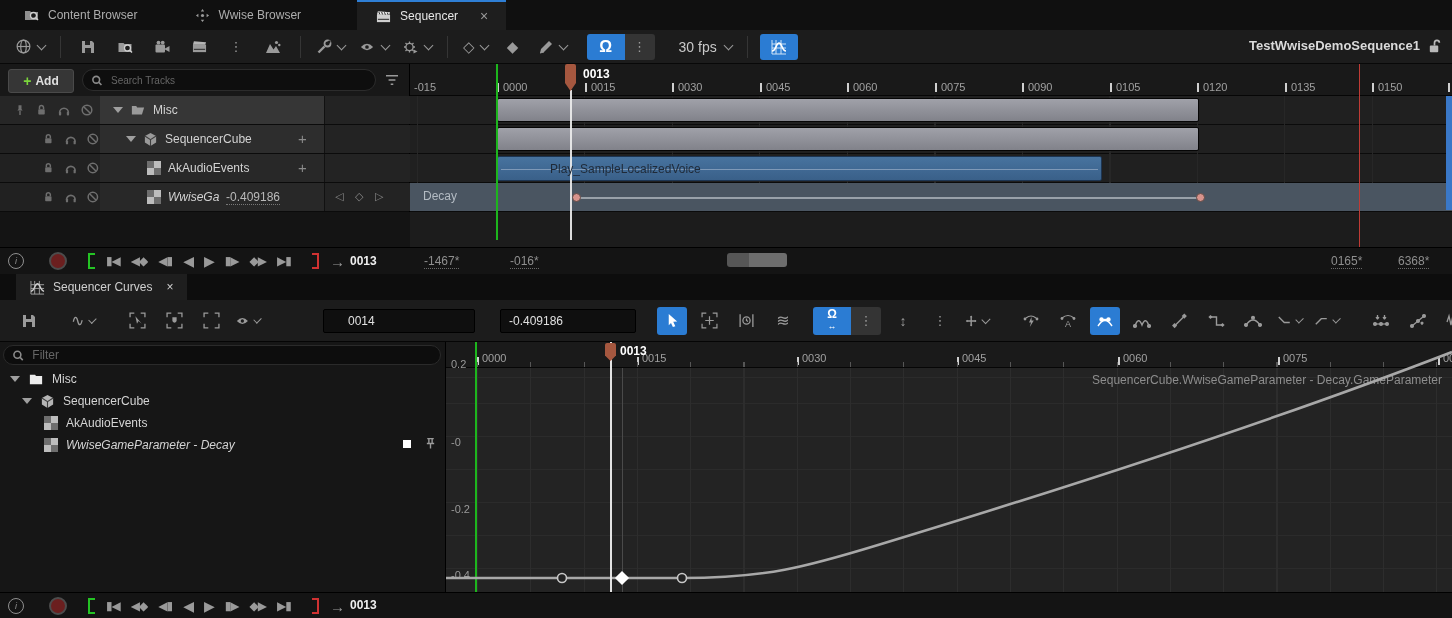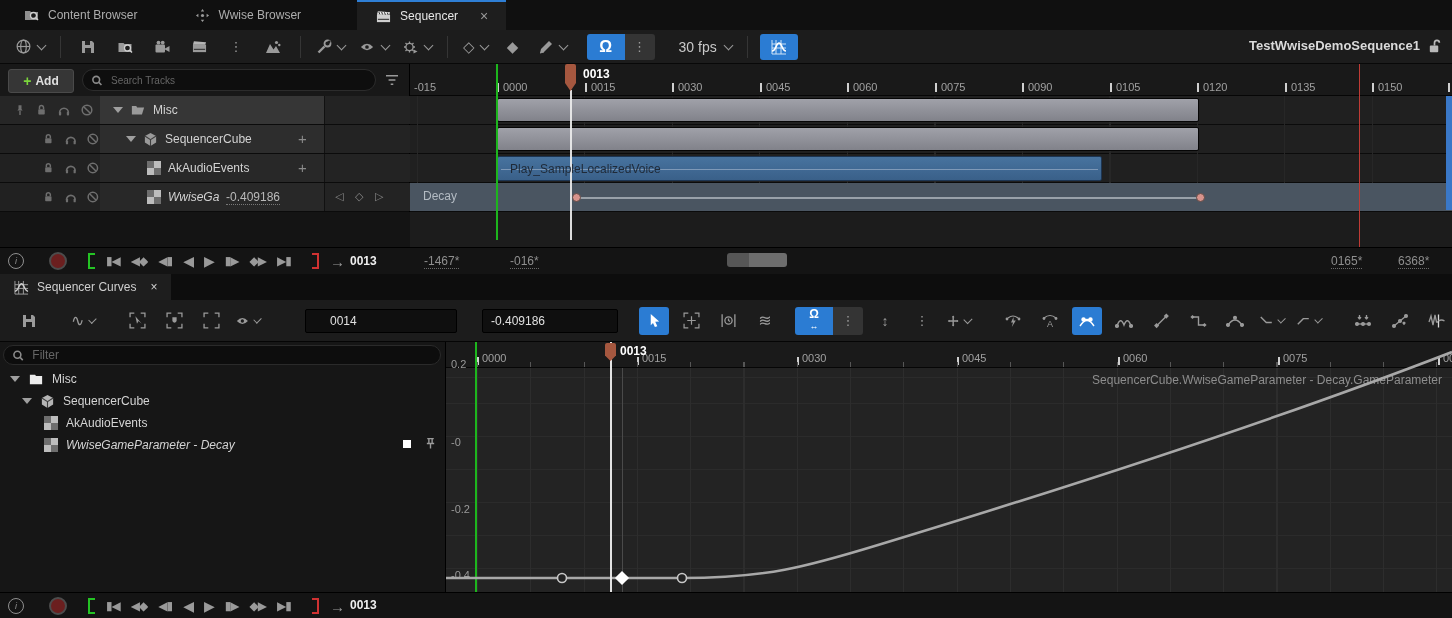--- a/index.html
+++ b/index.html
@@ -69,21 +69,21 @@
   .rec{width:14px;height:14px;border-radius:50%;background:#6b1f1f;border:2px solid #4c4c4c;margin-left:14px;}
   .bracket{width:5px;height:12px;border:2px solid #24c324;border-right:none;margin-left:10px;}
   .bracket.r{border:2px solid #d03232;border-left:none;}
   .frame{color:#efefef;font-weight:bold;font-size:12px;}
   .rng{position:absolute;top:6px;color:#8f8f8f;border-bottom:1px dotted #6a6a6a;font-size:12px;}
   .thumb{position:absolute;left:727px;top:5px;width:60px;height:14px;border-radius:3px;overflow:hidden;display:flex;}
   .thumb .a{width:22px;background:#565656;}
   .thumb .b{flex:1;background:#6d6d6d;}
   
   .ctabbar{position:absolute;left:0;top:274px;width:1452px;height:26px;background:#0d0d0d;}
-  .ctab{position:absolute;left:0;top:0;height:26px;padding:0 14px;background:#1e1e1e;display:flex;align-items:center;gap:8px;color:#cfcfcf;}
+  .ctab{position:absolute;left:16px;top:0;height:26px;padding:0 14px;background:#1e1e1e;display:flex;align-items:center;gap:8px;color:#cfcfcf;}
   .ctoolbar{position:absolute;left:0;top:300px;width:1452px;height:42px;background:#1c1c1c;border-bottom:1px solid #050505;display:flex;align-items:center;padding-left:14px;box-sizing:border-box;gap:7px;}
   .cinput{width:118px;height:22px;background:#0f0f0f;border:1px solid #000;border-radius:2px;color:#e0e0e0;font-size:12px;padding:0 8px;outline:none;}
   .glyph{color:#9a9a9a;font-size:13px;}
   .ctree{position:absolute;left:0;top:342px;width:446px;height:250px;background:#161616;border-right:1px solid #000;box-sizing:border-box;}
   .filterbox{position:absolute;left:3px;top:3px;width:438px;height:20px;background:#0d0d0d;border:1px solid #2a2a2a;border-radius:10px;display:flex;align-items:center;gap:6px;padding:0 8px;box-sizing:border-box;}
   .filterbox input{background:transparent;border:none;outline:none;color:#cfcfcf;font-size:12px;width:100%;}
   .filterbox input::placeholder{color:#666;}
   .trow{position:absolute;left:0;width:445px;height:22px;display:flex;align-items:center;gap:8px;color:#d4d4d4;}
   
   .ceditor{position:absolute;left:446px;top:342px;width:1006px;height:250px;background:#232323;overflow:hidden;}
@@ -399,21 +399,21 @@
   </div>
 
   <div class="rrows">
     <div class="rrow" style="top:0;"></div>
     <div class="rrow" style="top:29px;"></div>
     <div class="rrow" style="top:58px;"></div>
     <div class="abs grid" style="left:0;top:0;width:1042px;height:87px;pointer-events:none;"></div>
     <div class="rangebar" style="left:87px;top:2px;width:702px;"></div>
     <div class="rangebar" style="left:87px;top:31px;width:702px;"></div>
     <div class="clip" style="top:60px;">
-      <span style="position:relative;z-index:2;">Play_SampleLocalizedVoice</span>
+      <span style="position:relative;z-index:2;margin-left:40px;">Play_SampleLocalizedVoice</span>
     </div>
   </div>
   <div class="decayrow">
     <span class="decaylbl">Decay</span>
     <div class="keyline"></div>
     <div class="keydot" style="left:162px;top:10px;"></div>
     <div class="keydot" style="left:786px;top:10px;"></div>
   </div>
   <div class="below grid"></div>
 
@@ -496,21 +496,21 @@
         </svg>
     </div>
     <div class="ibtn">
       <svg class="ic" width="18" height="14" viewBox="0 0 16 16">
           <path d="M1 8q7-7.5 14 0q-7 7.5-14 0z" fill="#9a9a9a"></path>
           <circle cx="8" cy="8" r="2.1" fill="#1c1c1c"></circle>
         </svg>
       <span class="chev"></span>
     </div>
     <div class="vsep"></div>
-    <input class="cinput" style="margin-left: 18px; padding-left: 24px;" value="0014">
+    <input class="cinput" style="margin-left: 36px; padding-left: 24px;" value="0014">
     <input class="cinput" style="margin-left: 18px;" value="-0.409186">
     <div class="ibtn act" style="width:30px;height:28px;margin-left:14px;">
       <svg class="ic" width="15" height="15" viewBox="0 0 16 16">
           <path d="M4 1l9 8-4.2.4L11 14l-2.6 1-2-4.4L4 13z" fill="#fff"></path>
         </svg>
     </div>
     <div class="ibtn">
       <svg class="ic" width="17" height="17" viewBox="0 0 16 16" fill="none" stroke="#9a9a9a" stroke-width="1.2">
           <path d="M1 5V1h4M11 1h4v4M15 11v4h-4M5 15H1v-4"></path>
           <path d="M8 4v8M4 8h8"></path>

